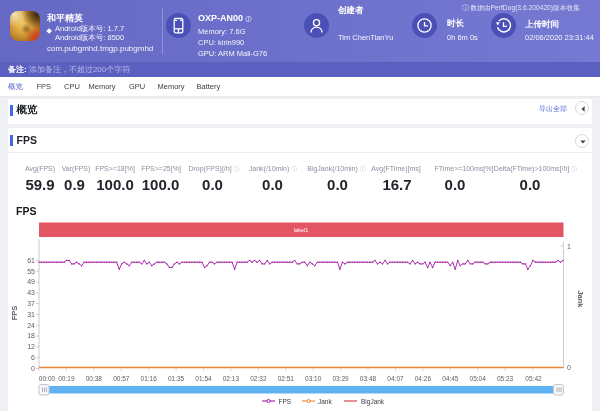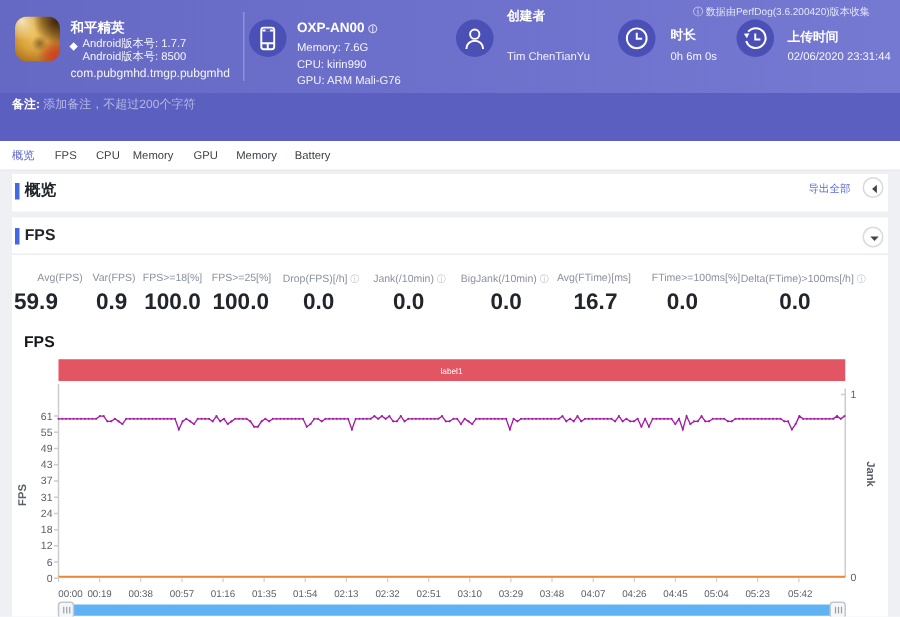--- a/index.html
+++ b/index.html
@@ -9,21 +9,21 @@
 .circ{position:absolute;width:25px;height:25px;border-radius:50%;background:#4a50b5}
 .lbl{font-weight:bold;font-size:8.5px}
 .sub{font-size:7.5px;color:rgba(255,255,255,.92)}
 #gicon{position:absolute;left:10px;top:11px;width:30px;height:30px;border-radius:8px;overflow:hidden;
 background:
 radial-gradient(circle at 88% 88%,rgba(215,60,35,.9) 0%,rgba(215,60,35,.5) 16%,rgba(215,60,35,0) 30%),
 radial-gradient(circle at 92% 10%,rgba(48,28,12,.9) 0%,rgba(48,28,12,.45) 22%,rgba(48,28,12,0) 40%),
 radial-gradient(circle at 15% 10%,rgba(248,233,190,.95) 0%,rgba(248,233,190,0) 35%),
 radial-gradient(circle at 55% 60%,rgba(80,52,20,.55) 0%,rgba(80,52,20,0) 22%),
 radial-gradient(circle at 42% 42%,#edc25e 0%,#d9a23b 40%,#b47a24 70%,#7e5418 100%)}
-#remark{height:32px;background:#5a5fc0;color:#fff;font-size:8px;line-height:15px;padding-left:8px}
+#remark{height:15px;background:#5a5fc0;color:#fff;font-size:8px;line-height:15px;padding-left:8px}
 #remark b{font-weight:bold}
 #remark span{color:rgba(255,255,255,.55)}
 #tabs{position:relative;height:20px;background:#fff;border-bottom:1px solid #e9e9ee;font-size:7.5px;color:#3c4046;line-height:19px}
 #tabs span{position:absolute;top:0}
 #tabs .act{color:#5763ce}
 .panel{background:#fff;margin:0 8px}
 .sechead{display:flex;align-items:center;position:relative}
 .bluebar{display:inline-block;width:2.5px;height:11px;background:#4466e8;margin-right:4px}
 .sectitle{font-weight:bold;font-size:10.5px;color:#22262c}
 .cbtn{position:absolute;width:14px;height:14px;border-radius:50%;border:1px solid #d9dade;background:#fff}
@@ -133,21 +133,21 @@
 <div class="hc" style="left:32px">Avg(FPS)</div>
 <div class="hc" style="left:68px">Var(FPS)</div>
 <div class="hc" style="left:107px">FPS&gt;=18[%]</div>
 <div class="hc" style="left:153px">FPS&gt;=25[%]</div>
 <div class="hc" style="left:206px">Drop(FPS)[/h] <span style="font-size:6px;color:#b9bcc4">ⓘ</span></div>
 <div class="hc" style="left:265px">Jank(/10min) <span style="font-size:6px;color:#b9bcc4">ⓘ</span></div>
 <div class="hc" style="left:328.5px">BigJank(/10min) <span style="font-size:6px;color:#b9bcc4">ⓘ</span></div>
 <div class="hc" style="left:388px">Avg(FTime)[ms]</div>
 <div class="hc" style="left:456px">FTime&gt;=100ms[%]</div>
 <div class="hc" style="left:527.5px">Delta(FTime)&gt;100ms[/h] <span style="font-size:6px;color:#b9bcc4">ⓘ</span></div>
-<div class="vc" style="left:16px">59.9</div>
+<div class="vc" style="left:32px">59.9</div>
 <div class="vc" style="left:66.5px">0.9</div>
 <div class="vc" style="left:107px">100.0</div>
 <div class="vc" style="left:152.5px">100.0</div>
 <div class="vc" style="left:204.5px">0.0</div>
 <div class="vc" style="left:264.5px">0.0</div>
 <div class="vc" style="left:329.5px">0.0</div>
 <div class="vc" style="left:389px">16.7</div>
 <div class="vc" style="left:447px">0.0</div>
 <div class="vc" style="left:522px">0.0</div>
 </div>

